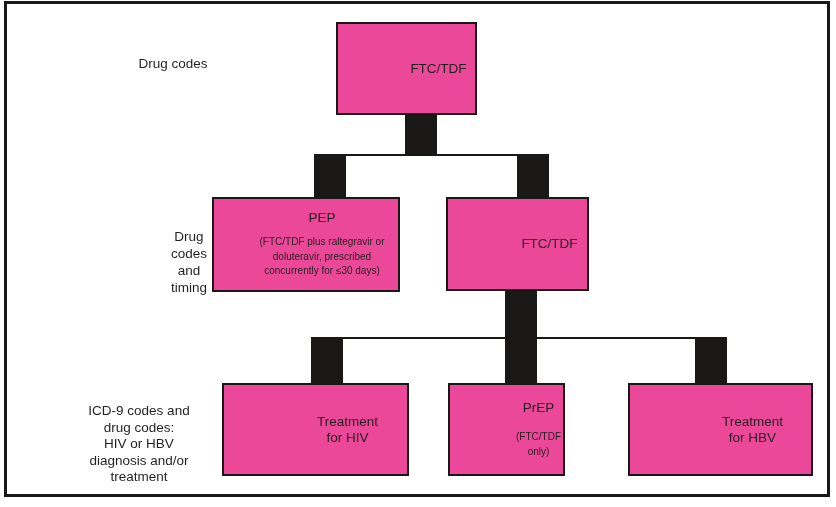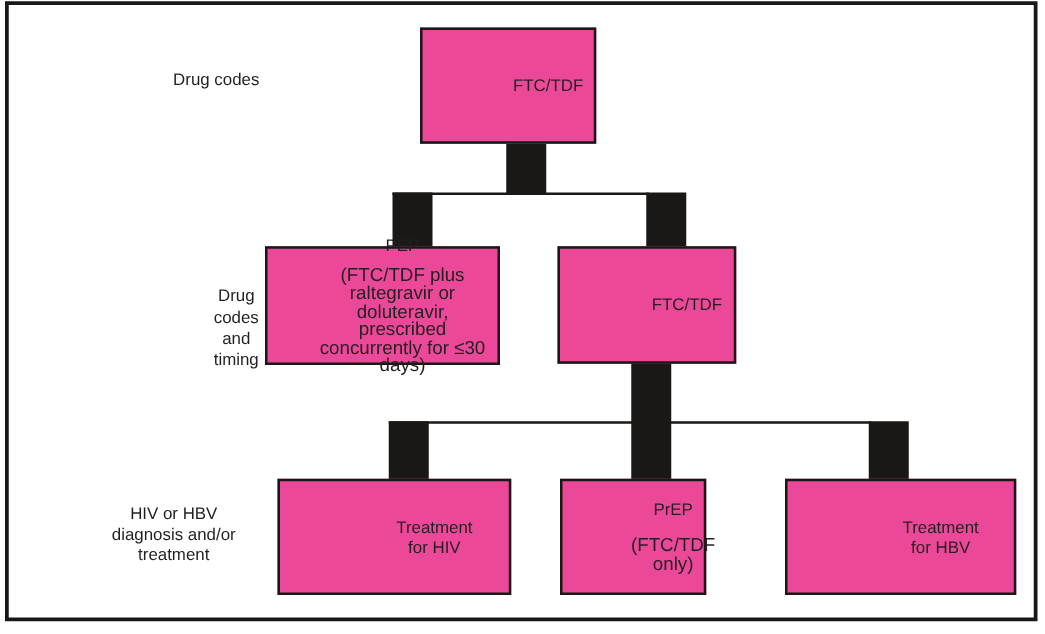--- a/index.html
+++ b/index.html
@@ -32,21 +32,21 @@
     background: #ec4899;
     display: flex;
     flex-direction: column;
     align-items: center;
     justify-content: center;
     text-align: center;
     font-size: 13.5px;
     line-height: 16px;
   }
   .node .detail {
-    font-size: 15px;
+    font-size: 10px;
     line-height: 14.5px;
     margin-top: 9px;
     max-width: 170px;
   }
   .node .detail-short { margin-top: 14px; }
   .node .stacked { line-height: 15.5px; }
   .connector {
     position: absolute;
     background: #1a1816;
   }
@@ -59,20 +59,21 @@
   <div class="frame"></div>
 
   <div class="rowlabel" style="left:99px; top:55px; width:116px;">Drug codes</div>
 
   <div class="rowlabel" style="left:99px; top:228px; width:116px;">
     <div>Drug codes</div>
     <div>and timing</div>
   </div>
 
   <div class="rowlabel" style="left:16px; top:403px; width:182px; line-height:16.5px;">
+    <div>ICD-9 codes and drug codes:</div>
     <div>HIV or HBV diagnosis and/or</div>
     <div>treatment</div>
   </div>
 
   <div class="connector" style="left:405px; top:115px; width:2px; height:40px;"></div>
   <div class="connector" style="left:314px; top:154px; width:205px; height:2px;"></div>
   <div class="connector" style="left:314px; top:154px; width:2px; height:44px;"></div>
   <div class="connector" style="left:517px; top:154px; width:2px; height:44px;"></div>
 
   <div class="connector" style="left:505px; top:290px; width:2px; height:94px;"></div>

